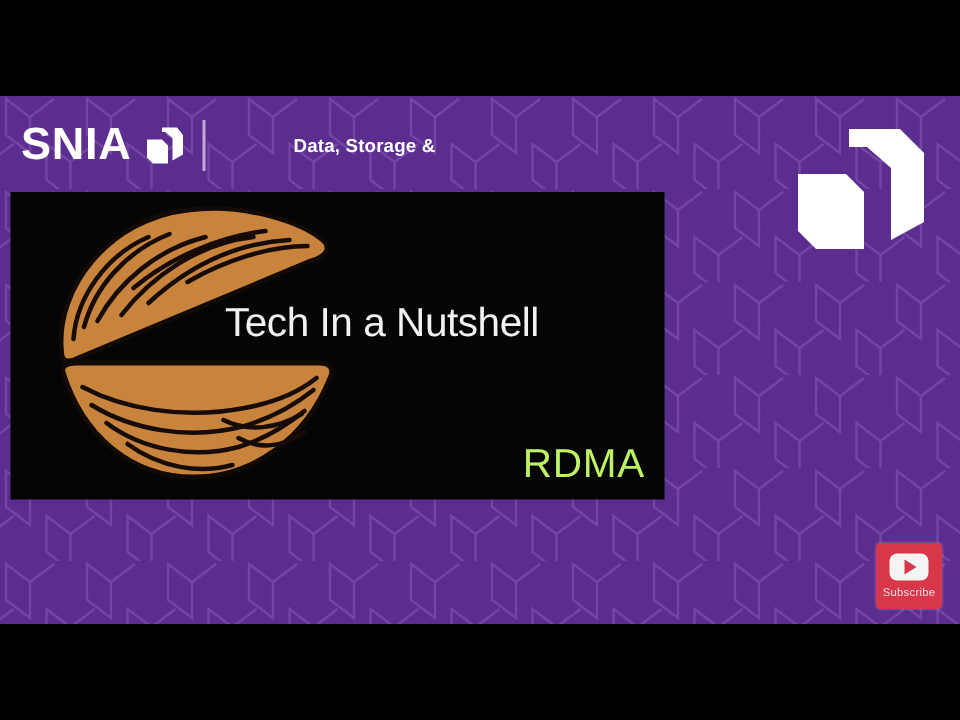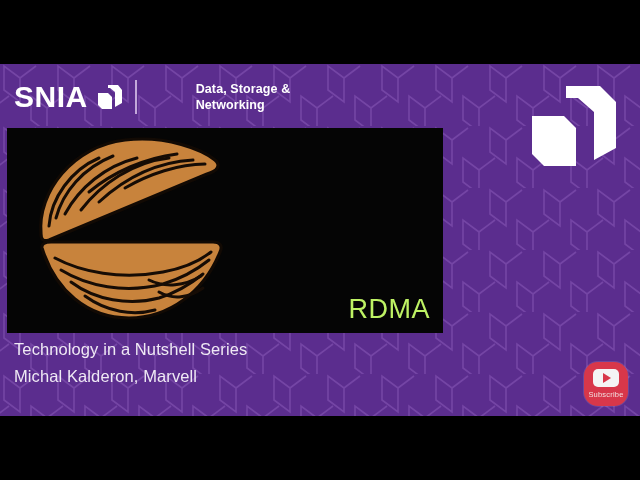--- a/index.html
+++ b/index.html
@@ -32,21 +32,21 @@
              font-weight:500;letter-spacing:-.3px;white-space:nowrap;}
   #cardTopic{position:absolute;right:13px;bottom:8px;color:#bef264;font-size:27px;
              font-weight:500;letter-spacing:.5px;}
 
   
   #captions{position:absolute;left:14px;top:272px;}
   .cap{color:#efe9f4;font-size:16.5px;line-height:1.62;letter-spacing:.1px;white-space:nowrap;}
 
   
   #subscribe{position:absolute;right:12px;bottom:10px;width:44px;height:44px;
-             border-radius:14px;background:#d8374a;display:flex;flex-direction:column;
+             border-radius:3px;background:#d8374a;display:flex;flex-direction:column;
              align-items:center;justify-content:center;box-shadow:0 0 0 1px rgba(255,255,255,.12);}
   #ytglyph{width:26px;height:18px;border-radius:5px;background:#f4f4f4;
            display:flex;align-items:center;justify-content:center;}
   #ytglyph div{width:0;height:0;border-left:8px solid #d8374a;
                border-top:5px solid transparent;border-bottom:5px solid transparent;margin-left:2px;}
   #subLabel{color:#f2dede;font-size:7.5px;margin-top:3px;letter-spacing:.2px;}
 </style>
 </head>
 <body>
 
@@ -81,21 +81,20 @@
       <span id="wordmark">SNIA</span>
       <svg id="logomark" viewBox="0 0 26 28">
         <g fill="#ffffff">
           <path d="M11 2 L21 2 L25 7 L25 20 L18 24 L18 9 L13 5 L11 5 Z"></path>
           <path d="M1 10 L11 10 L15 14 L15 26 L5 26 L1 22 Z"></path>
         </g>
       </svg>
       <div id="divider"></div>
       <div id="tagline">
         <div>Data, Storage &amp;</div>
-        <div>Networking</div>
       </div>
     </div>
 
     <div id="card">
 
       <svg id="nut" viewBox="0 0 205 200">
         <g fill="#c8833c" stroke="#120a04" stroke-width="3.2" stroke-linecap="round" stroke-linejoin="round">
 
           <path d="M12 104 C8 62 44 16 96 10 C138 5 174 20 186 30 C192 35 189 41 178 44 L20 110 C14 112 12 109 12 104 Z"></path>
 
@@ -115,27 +114,24 @@
         <g fill="none" stroke="#160c05" stroke-width="3" stroke-linecap="round">
           <path d="M26 128 C52 142 92 150 134 142 C156 138 172 130 182 122"></path>
           <path d="M32 140 C58 156 96 164 134 154 C154 148 170 138 180 130"></path>
           <path d="M42 152 C66 170 100 176 130 168 C150 162 164 152 174 144"></path>
           <path d="M56 166 C78 182 104 186 126 180"></path>
           <path d="M120 150 C136 158 156 156 172 146"></path>
           <path d="M130 162 C144 170 160 168 174 158"></path>
         </g>
       </svg>
 
+      <div id="cardTitle">Tech In a Nutshell</div>
       <div id="cardTopic">RDMA</div>
     </div>
 
-    <div id="captions">
-      <div class="cap">Technology in a Nutshell Series</div>
-      <div class="cap">Michal Kalderon, Marvell</div>
-    </div>
 
     <div id="subscribe">
       <div id="ytglyph">
           <div></div>
         </div>
       <div id="subLabel">Subscribe</div>
     </div>
 
   </div>
 </div>

